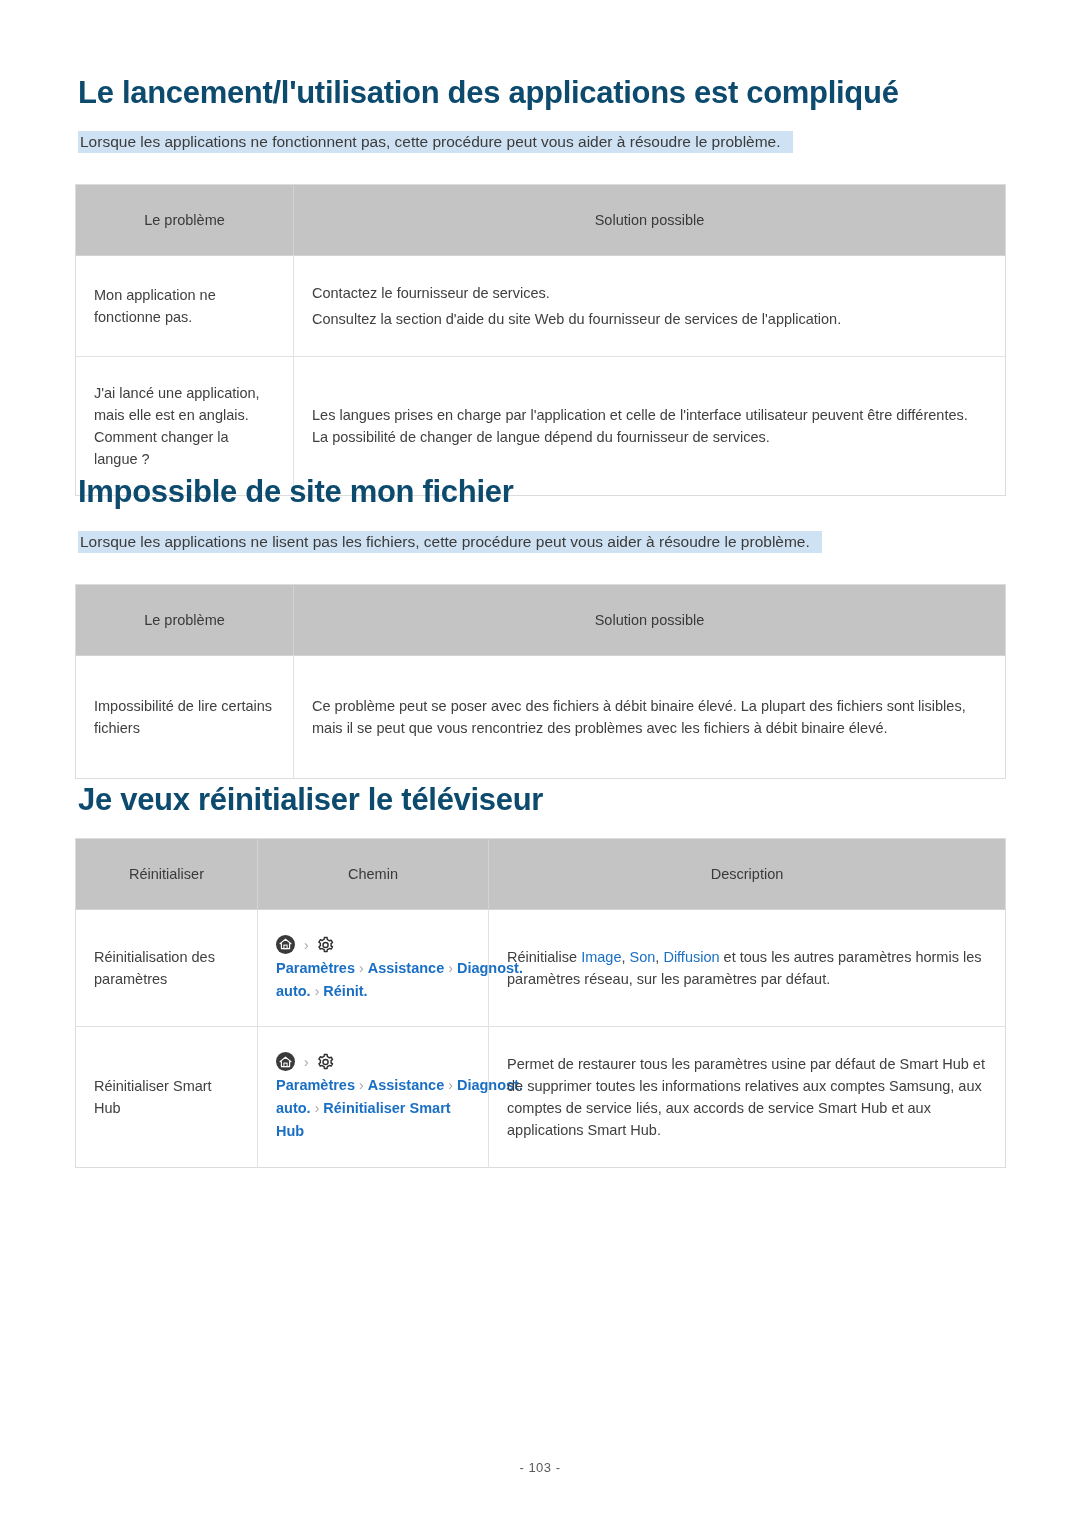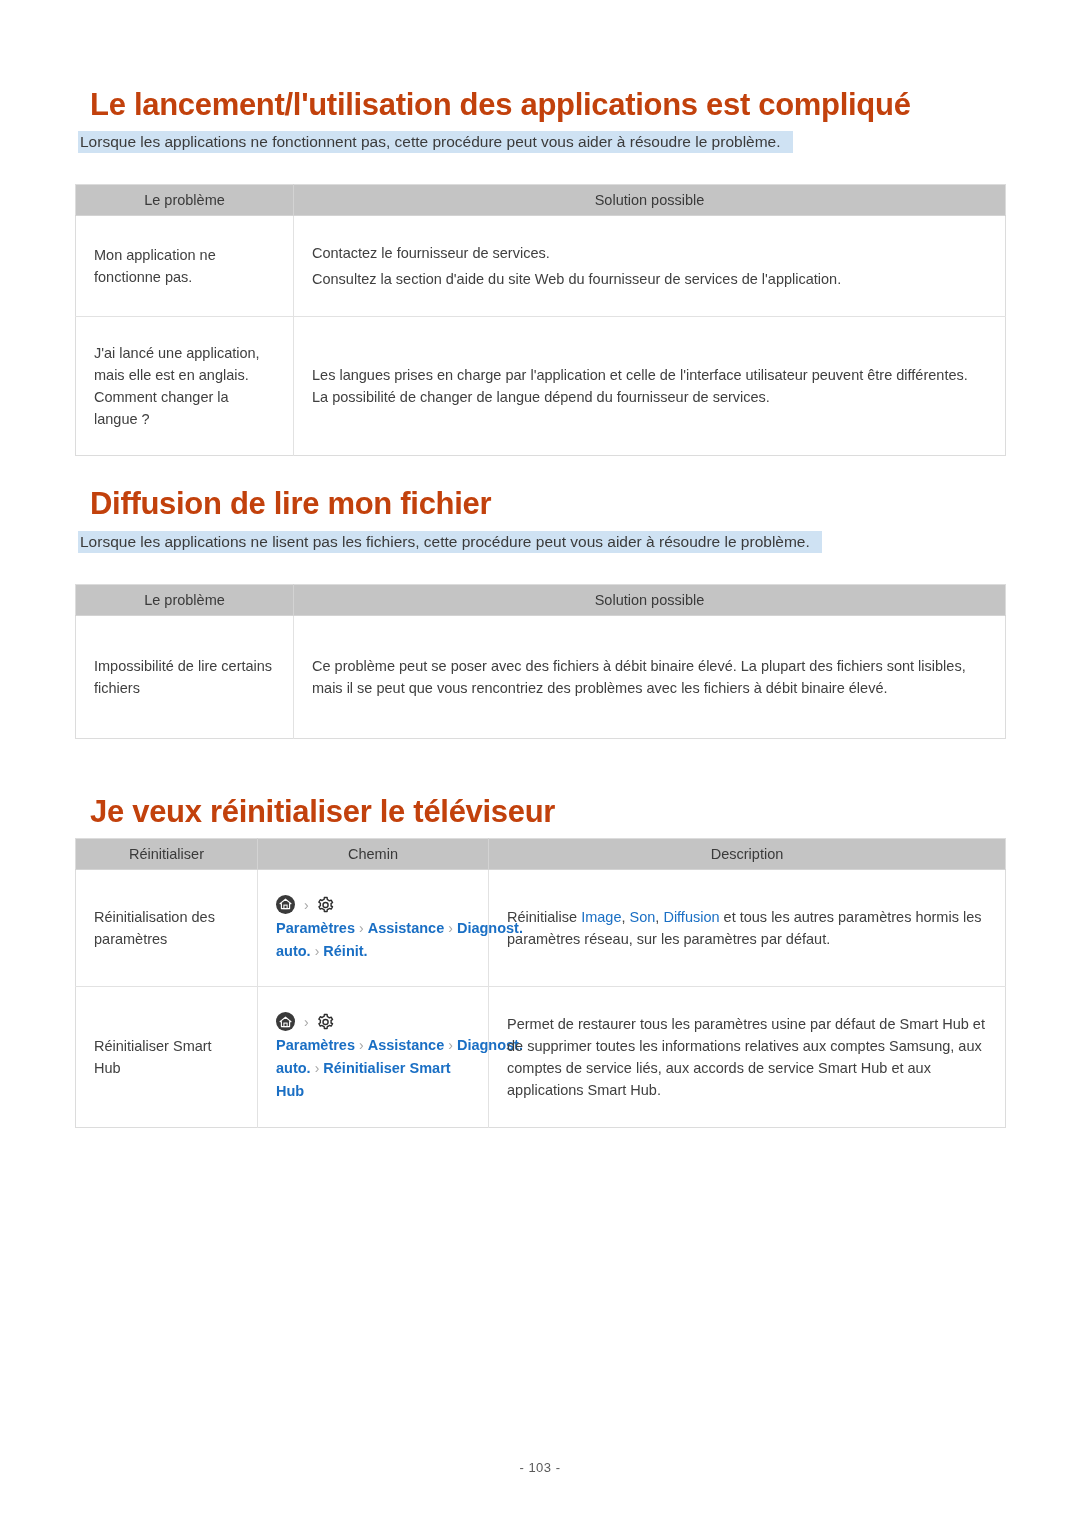--- a/index.html
+++ b/index.html
@@ -22,23 +22,23 @@
     height: 1527px;
     box-sizing: border-box;
     padding: 0 75px;
   }
 
   
   h1.section-title {
     font-family: "Liberation Sans", sans-serif;
     font-size: 31px;
     font-weight: 700;
-    color: #c2410c;
+    color: #0c4a6e;
     letter-spacing: -0.3px;
-    margin: 12px;
+    margin: 0;
     line-height: 1.2;
   }
   .t1 { position: absolute; left: 78px; top: 74px; }
   .t2 { position: absolute; left: 78px; top: 473px; }
   .t3 { position: absolute; left: 78px; top: 781px; }
 
   
   .intro {
     position: absolute;
     font-size: 15.5px;
@@ -63,21 +63,21 @@
     line-height: 22px;
     color: #404040;
     border: 1px solid #dcdcdc;
   }
   table.doc th {
     background: #c4c4c4;
     color: #3a3a3a;
     font-weight: 400;
     font-size: 14.5px;
     text-align: center;
-    padding: 4px 6px;
+    padding: 24px 6px;
     border-right: 1px solid #d3d3d3;
     border-bottom: 1px solid #d3d3d3;
   }
   table.doc th:last-child { border-right: none; }
   table.doc td {
     vertical-align: middle;
     padding: 14px 18px;
     border-right: 1px solid #e2e2e2;
     border-bottom: 1px solid #e2e2e2;
     background: #ffffff;
@@ -169,21 +169,21 @@
           <div class="cell-p">Consultez la section d'aide du site Web du fournisseur de services de l'application.</div>
         </td>
       </tr>
       <tr>
         <td style="height:110px">J'ai lancé une application, mais elle est en anglais. Comment changer la langue ?</td>
         <td>Les langues prises en charge par l'application et celle de l'interface utilisateur peuvent être différentes. La possibilité de changer de langue dépend du fournisseur de services.</td>
       </tr>
     </tbody>
   </table>
 
-  <h1 class="section-title t2">Diffusion de lire mon fichier</h1>
+  <h1 class="section-title t2">Impossible de site mon fichier</h1>
 
   <div class="intro i2">
     <span class="hl">Lorsque les applications ne lisent pas les fichiers, cette procédure peut vous aider à résoudre le problème.</span>
   </div>
 
   <table class="doc tbl2">
     <colgroup>
         <col style="width:218px">
         <col style="width:712px">
       </colgroup>

